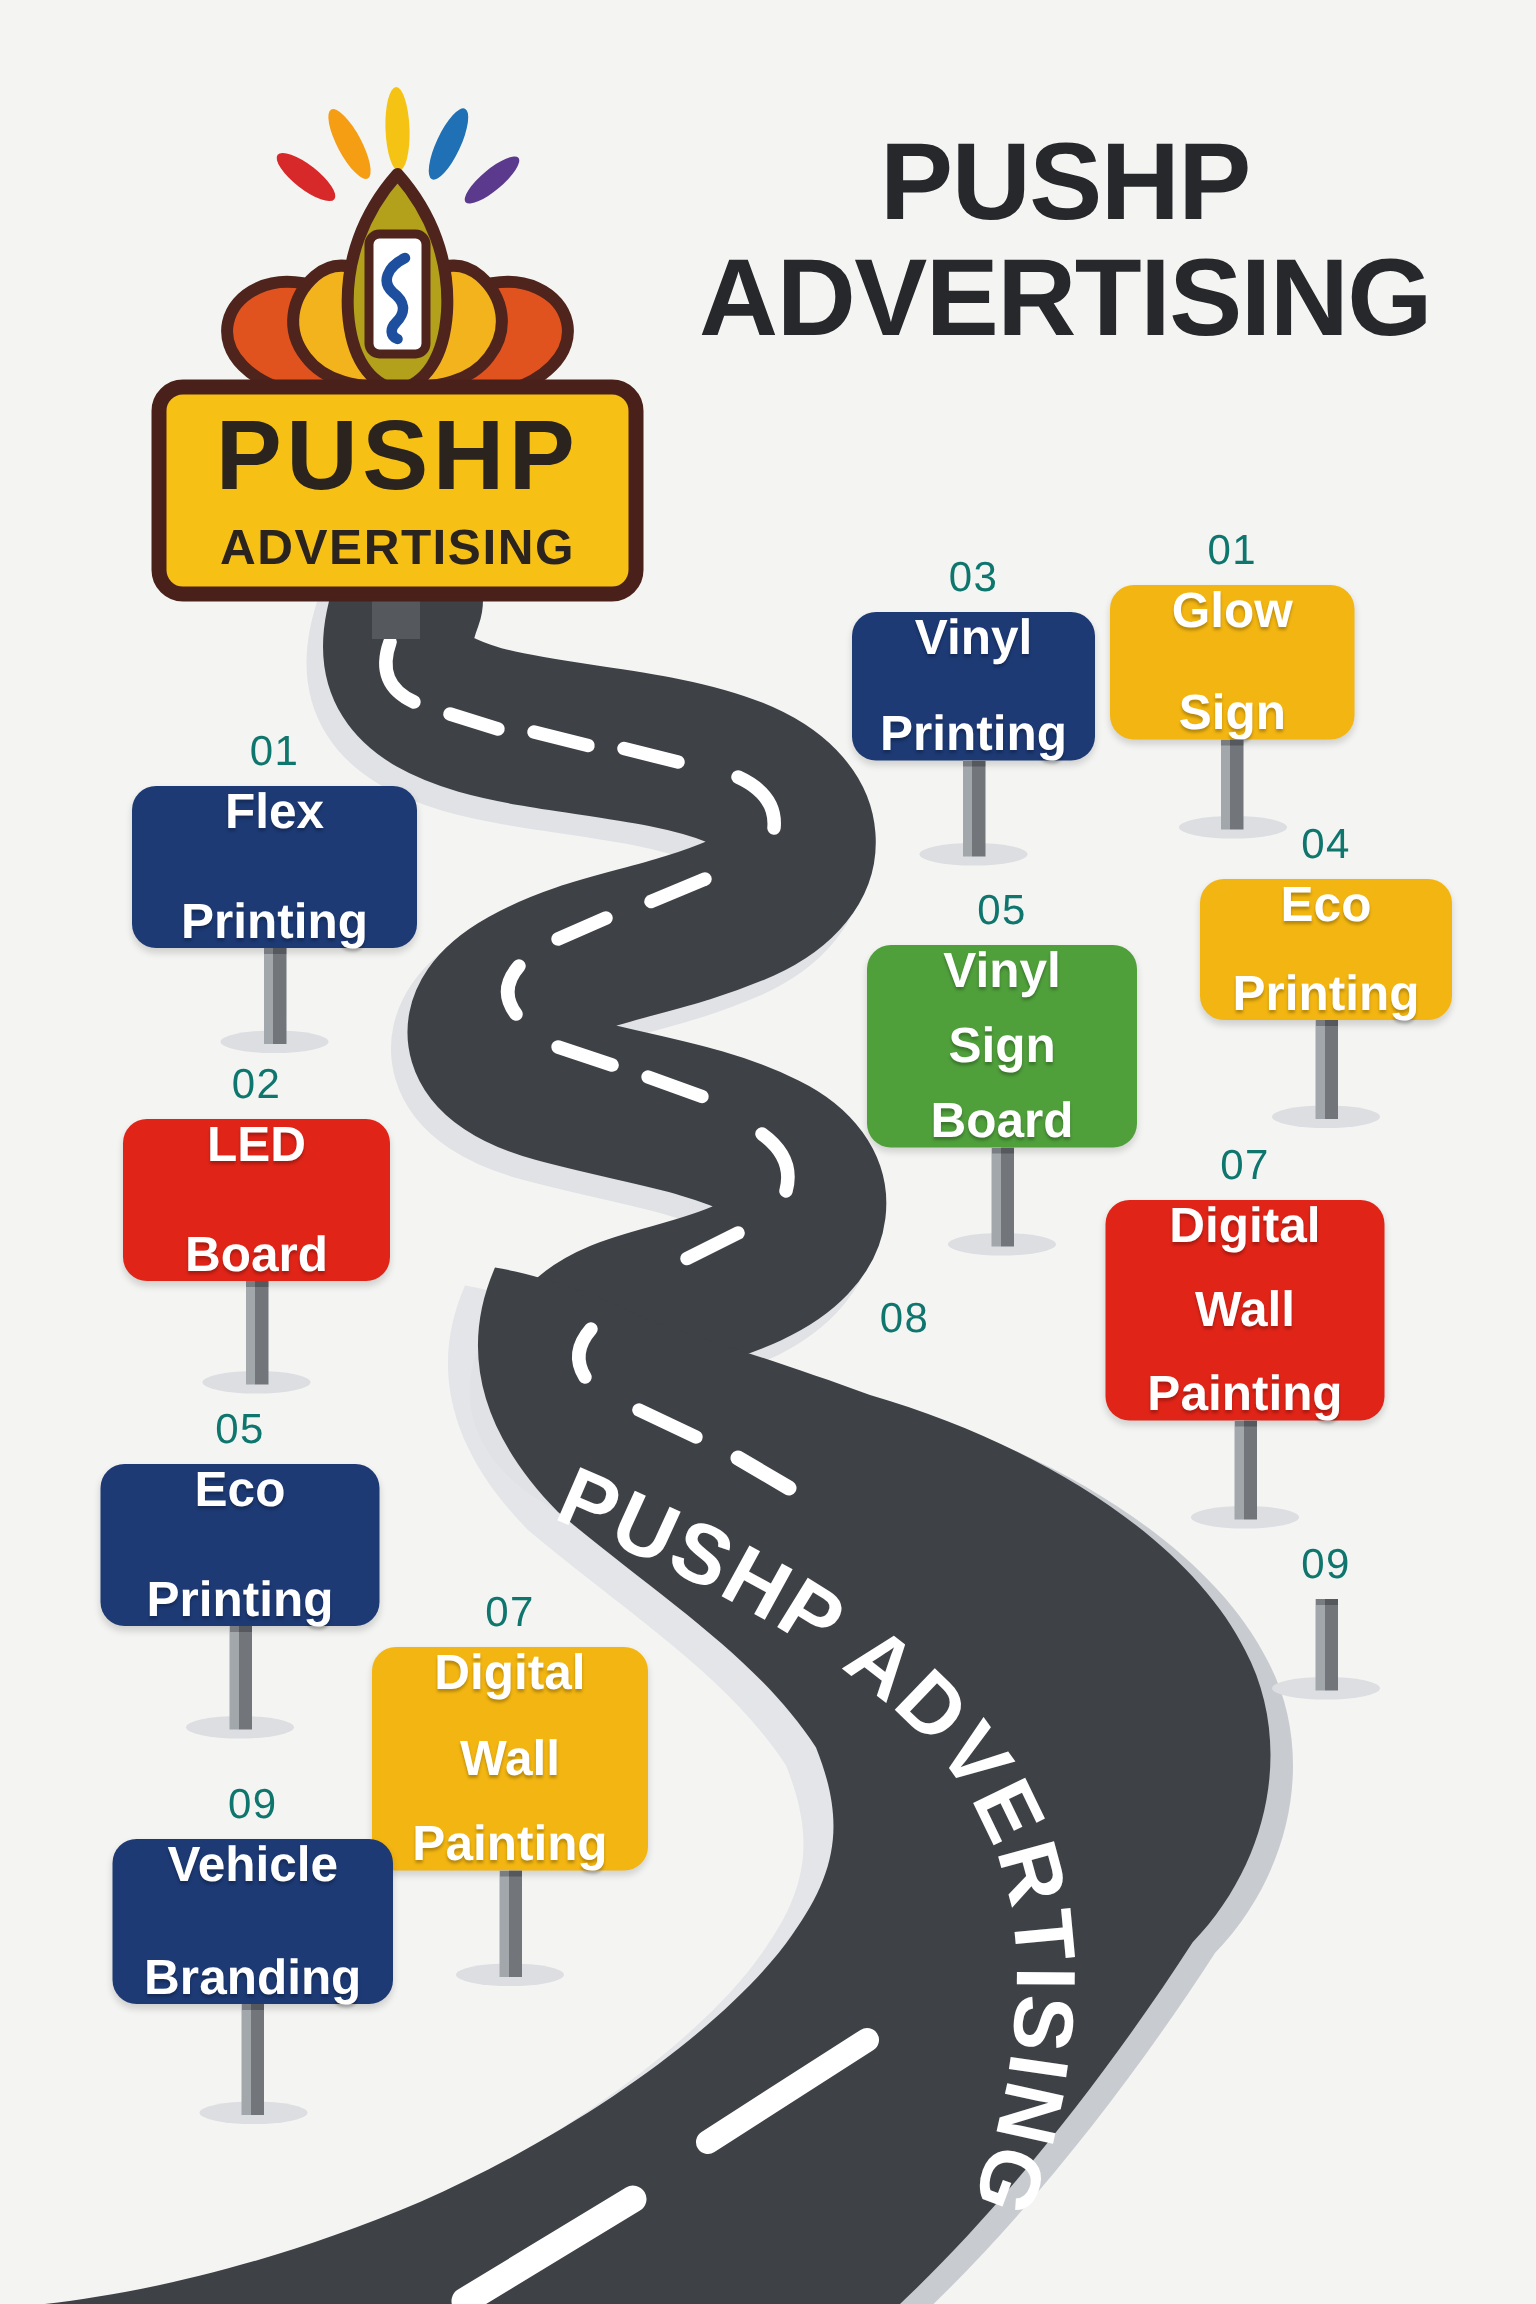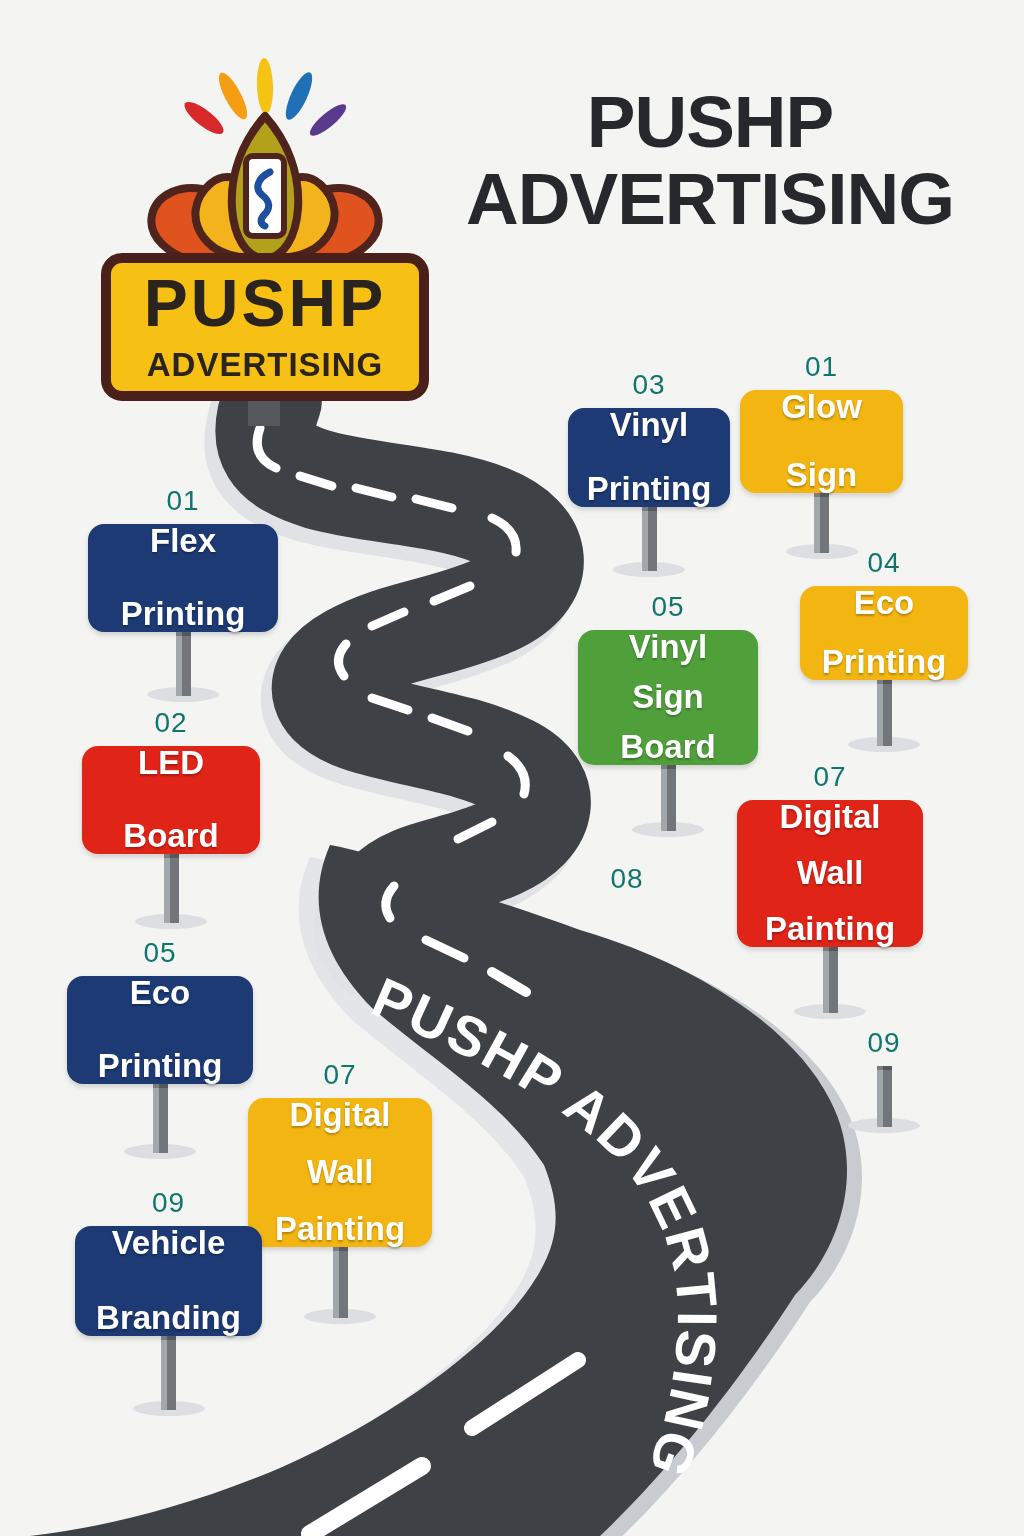--- a/index.html
+++ b/index.html
@@ -181,21 +181,21 @@
     <div class="num">07</div>
     <div class="board" style="height: 147px; background: rgb(224, 36, 24); color: rgb(255, 255, 255);">
         <div>Digital</div>
         <div>Wall</div>
         <div>Painting</div>
       </div>
     <div class="pole" style="height:66px"></div>
     <div class="gshadow"></div>
   </div>
 
-  <div class="sign" style="left:537px;top:864px;width:180px">
+  <div class="sign" style="left:513px;top:864px;width:180px">
     <div class="num">08</div>
   </div>
 
   <div class="sign" style="left:67px;top:938px;width:186px">
     <div class="num">05</div>
     <div class="board" style="height: 108px; background: rgb(29, 58, 117); color: rgb(255, 255, 255);">
         <div>Eco</div>
         <div>Printing</div>
       </div>
     <div class="pole" style="height:69px"></div>

